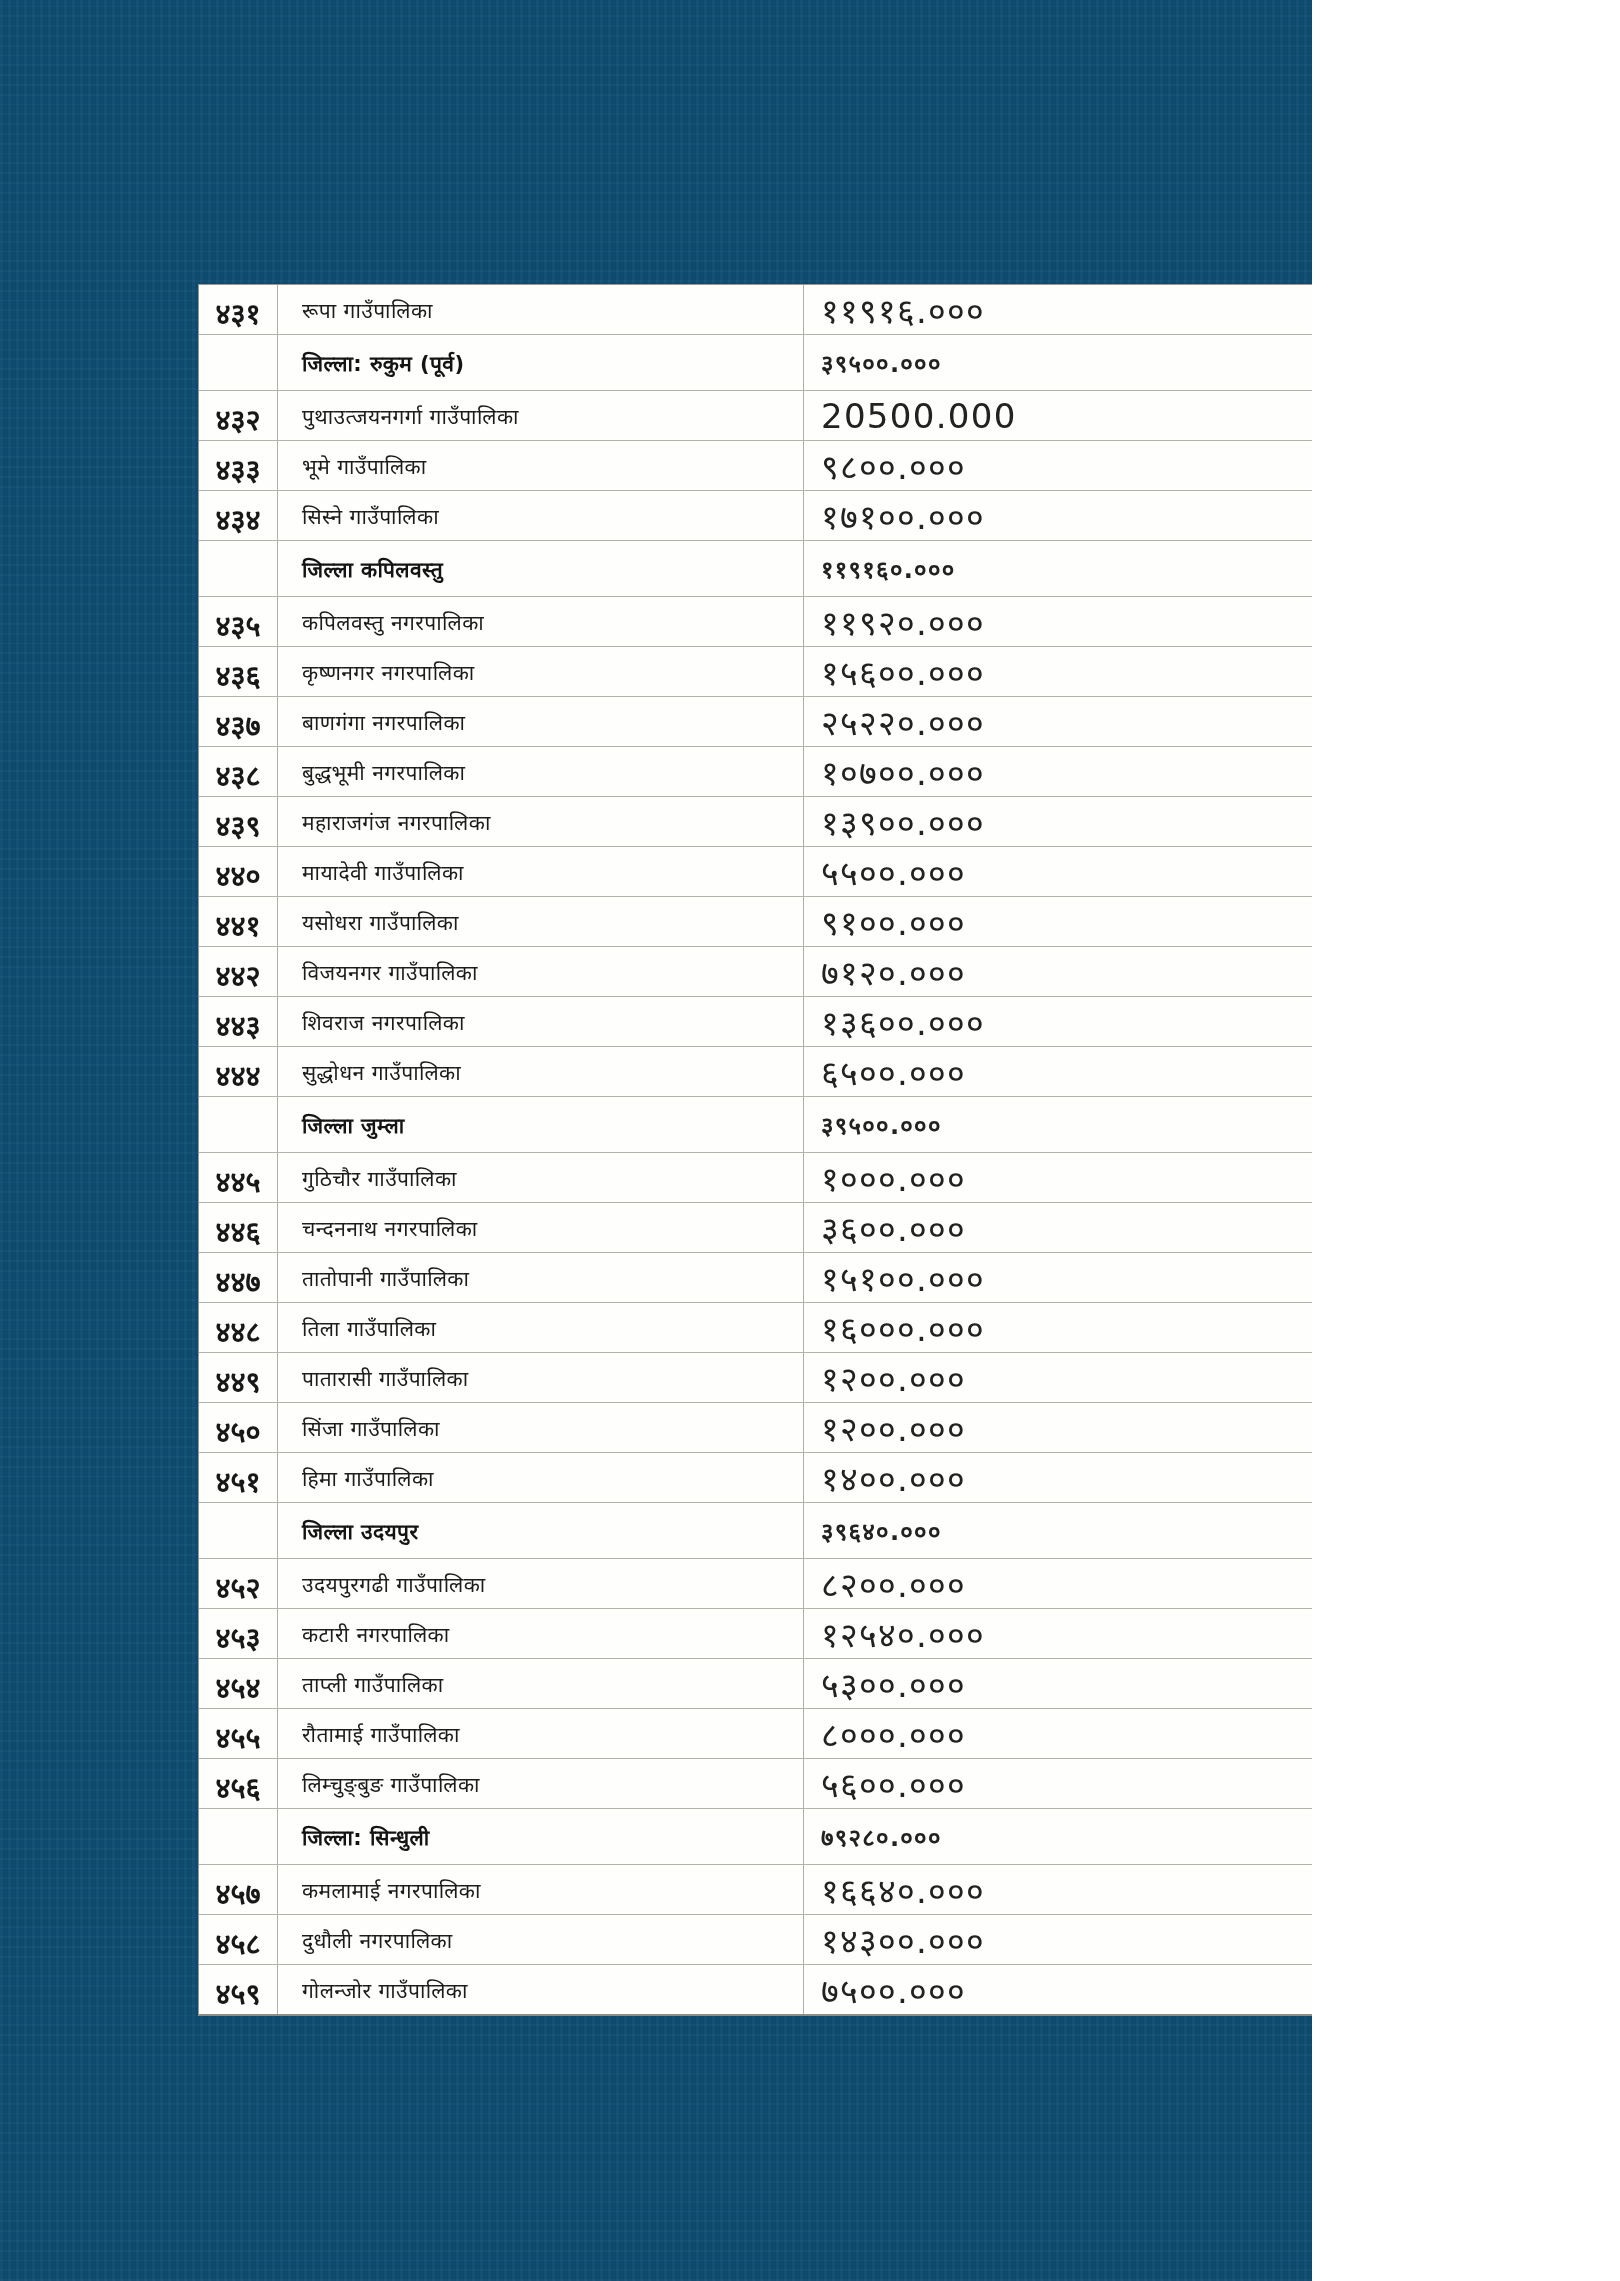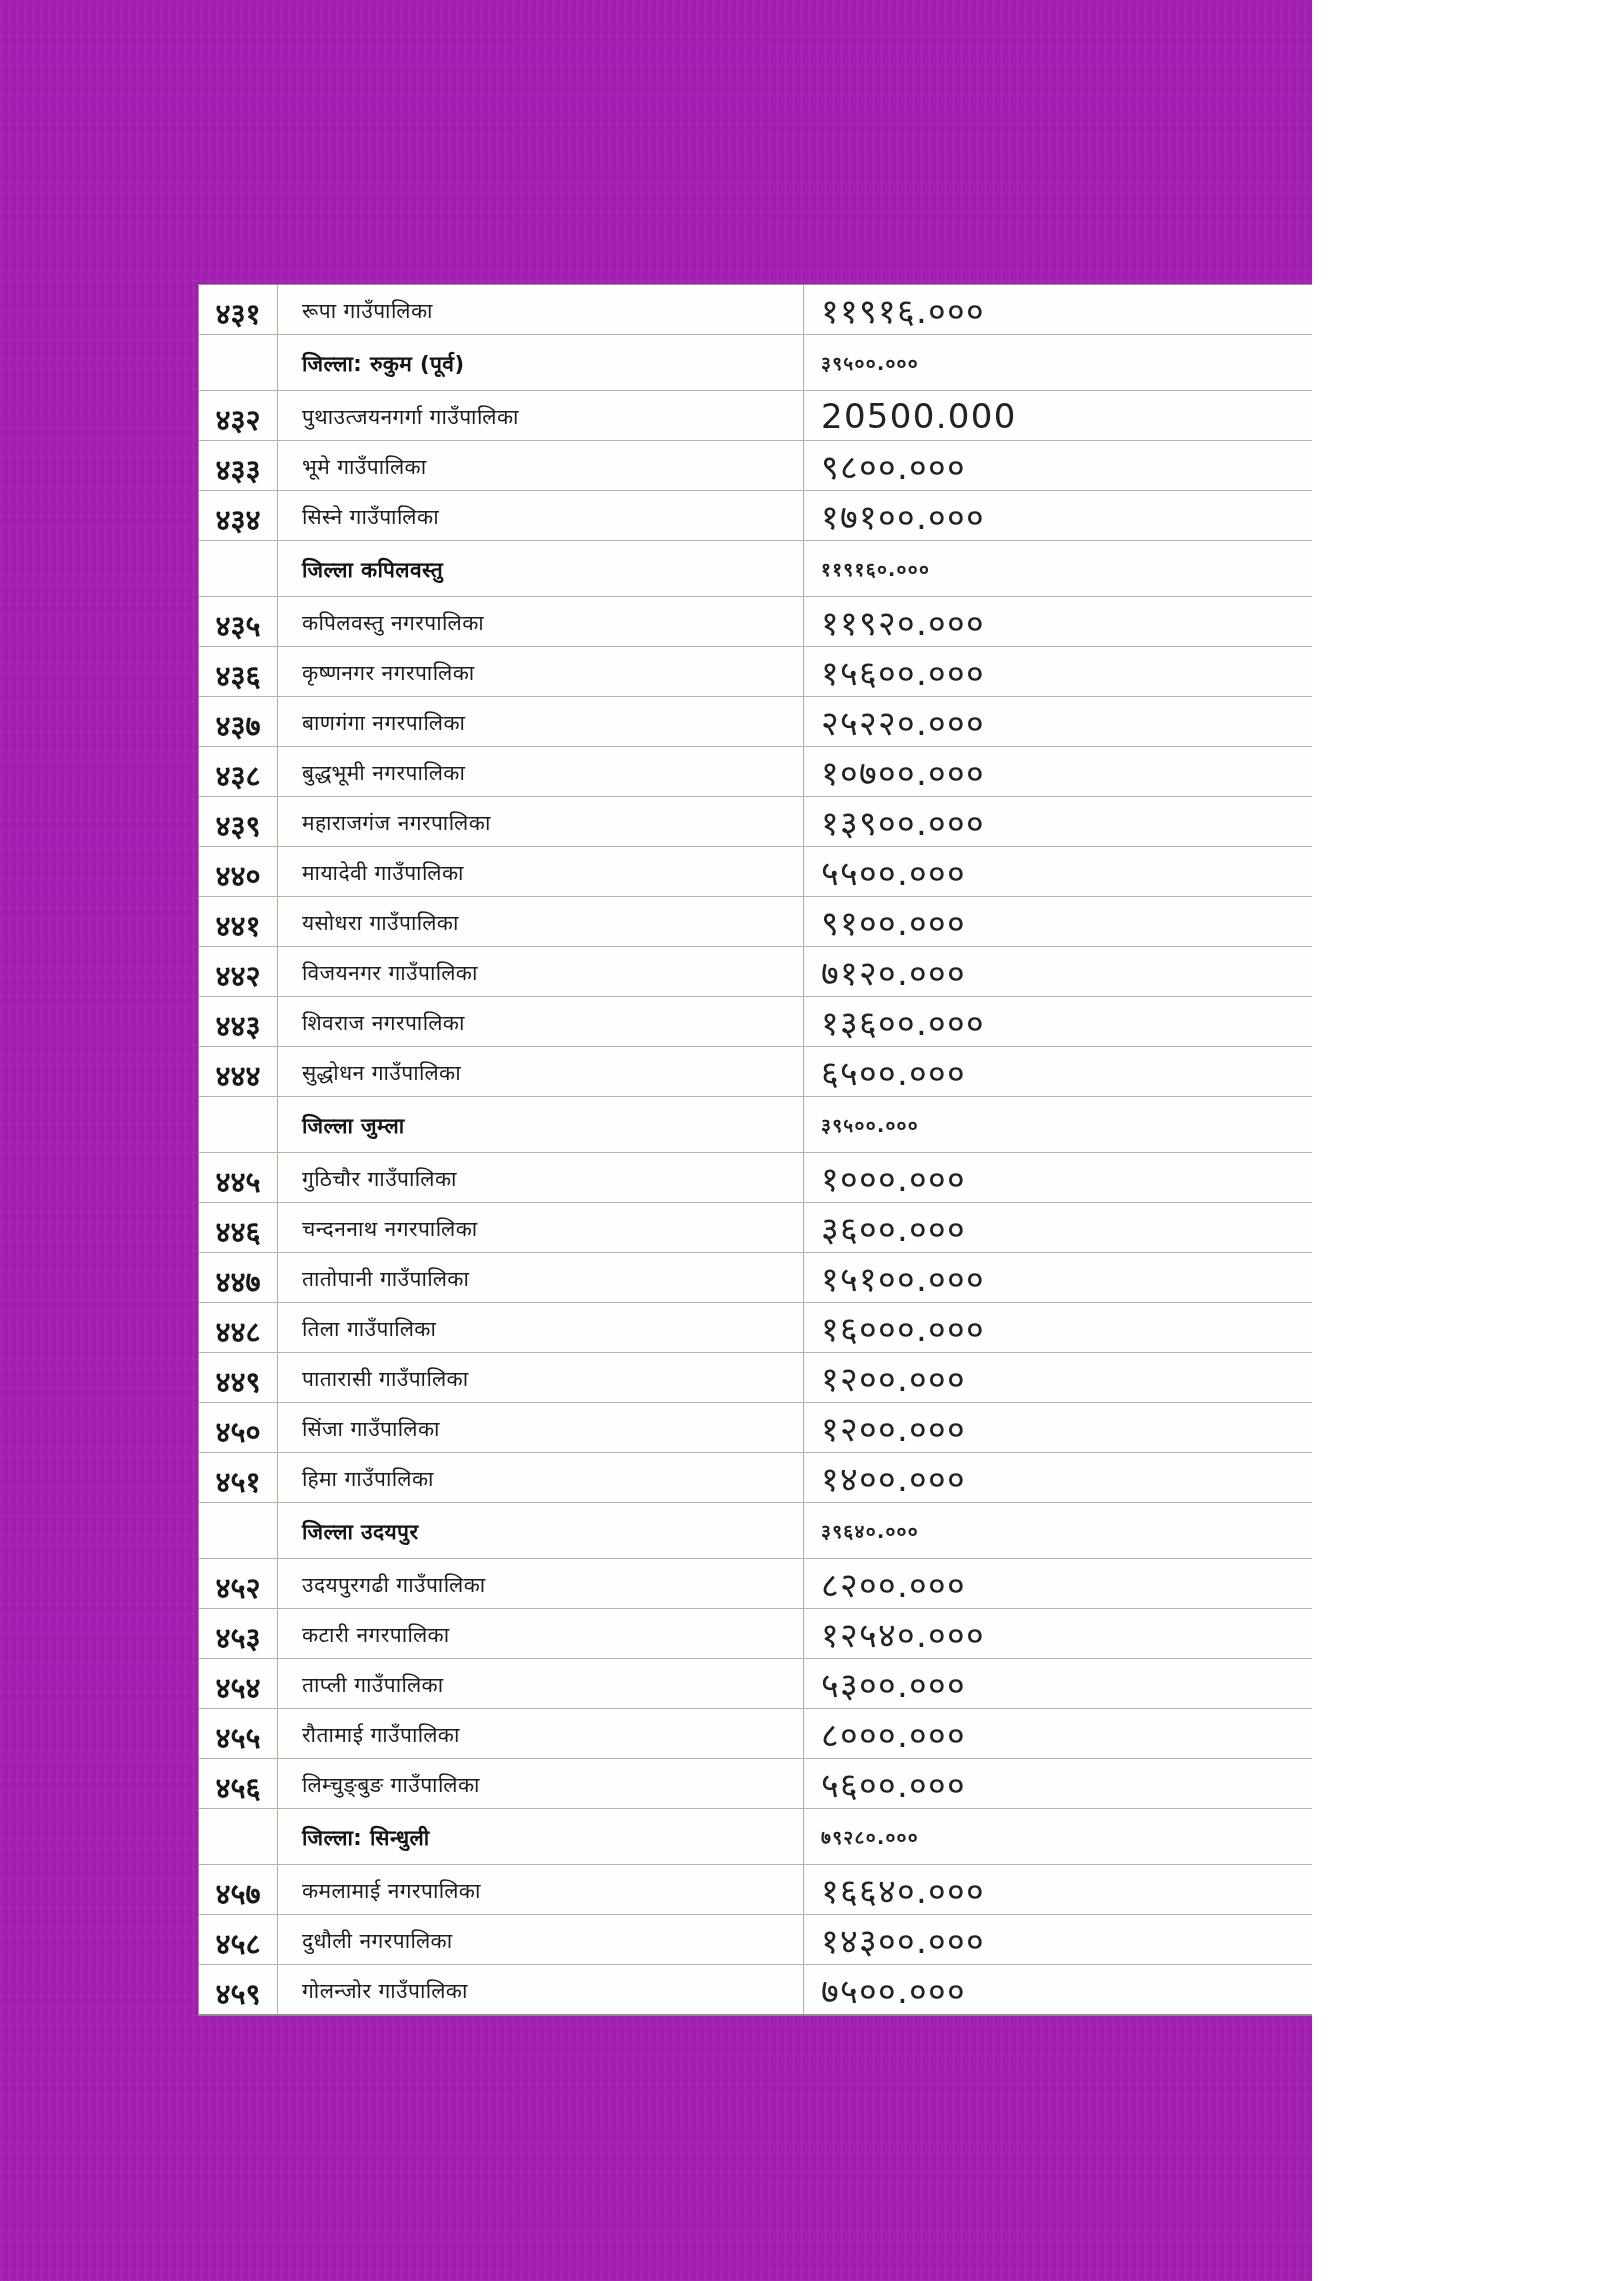--- a/index.html
+++ b/index.html
@@ -4,21 +4,21 @@
 <style>
   html, body {
     margin: 0;
     padding: 0;
     background: #ffffff;
   }
   .page {
     position: relative;
     width: 1312px;
     height: 2281px;
-    background: #a21caf;
+    background: #0c4a6e;
     overflow: hidden;
     font-family: "DejaVu Sans", "Liberation Sans", sans-serif;
     color: #1c1c1c;
   }
   
   .page::after {
     content: "";
     position: absolute;
     inset: 0;
     background:
@@ -64,21 +64,21 @@
     font-size: 21px;
     letter-spacing: 0.4px;
   }
   .cell.amount {
     flex: 1;
     padding-left: 17px;
     font-size: 34px;
     letter-spacing: 1.3px;
     color: #222222;
   }
-  .row.district .cell.amount { font-size: 19px; }
+  .row.district .cell.amount { font-size: 24px; }
 </style>
 </head>
 <body>
 
 <div class="page">
   <div class="budget-table">
   <div class="row">
     <div class="cell serial">४३१</div>
     <div class="cell name">रूपा गाउँपालिका</div>
     <div class="cell amount">११९१६.०००</div>

